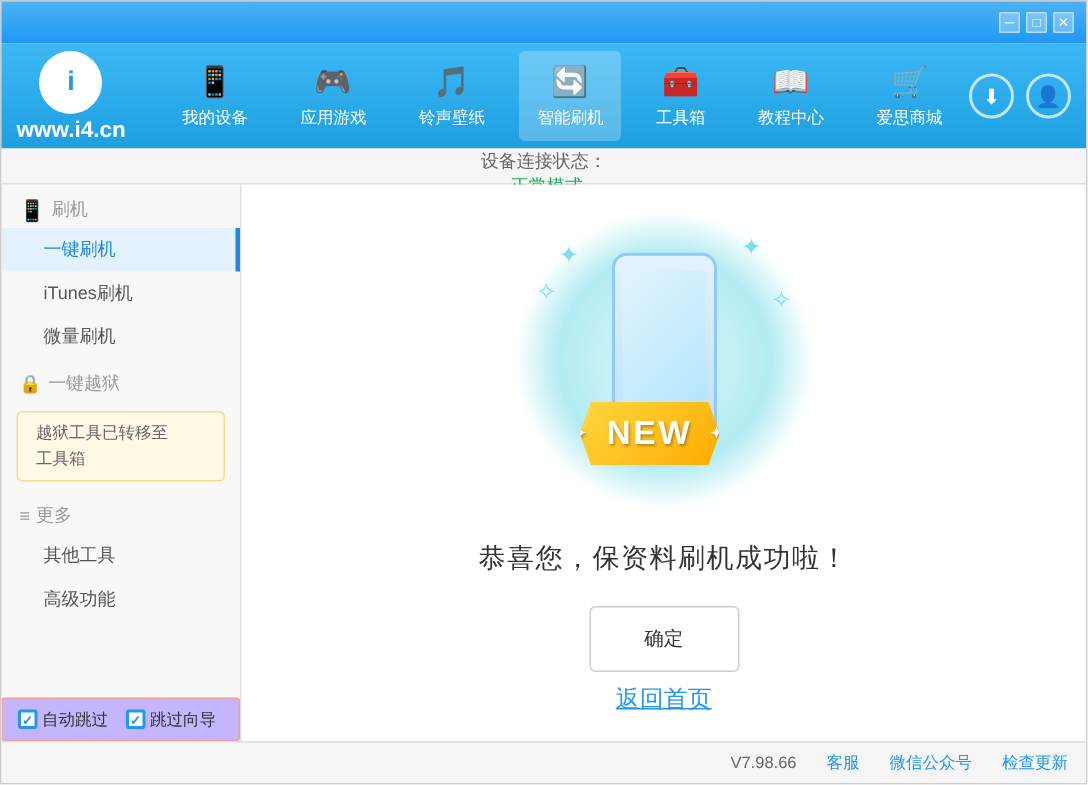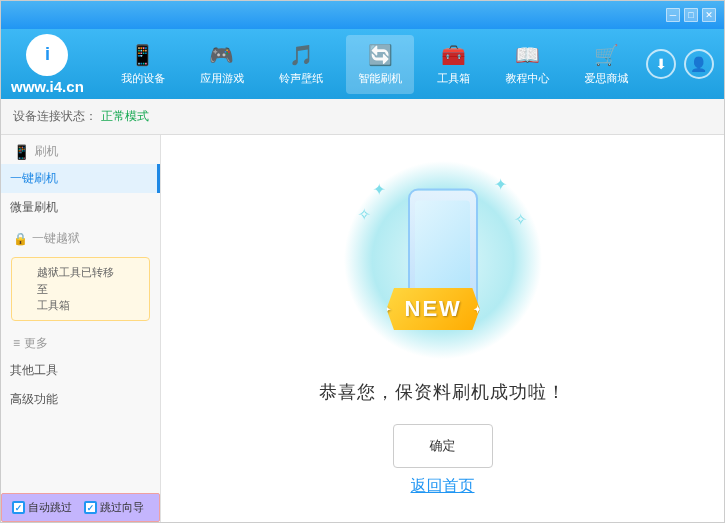--- a/index.html
+++ b/index.html
@@ -37,28 +37,29 @@
     .nav-item { display: flex; flex-direction: column; align-items: center; padding: 8px 12px; cursor: pointer; color: white; font-size: 11px; gap: 4px; border-radius: 4px; }
     .nav-item.active { background: rgba(255,255,255,0.25); }
     .nav-icon { font-size: 20px; }
 
     .nav-right { display: flex; gap: 8px; align-items: center; }
     .nav-icon-btn { width: 30px; height: 30px; border-radius: 50%; border: 2px solid rgba(255,255,255,0.7); background: transparent; color: white; font-size: 14px; cursor: pointer; display: flex; align-items: center; justify-content: center; }
 
     
     .status-bar {
       background: #f5f5f5;
-      height: 36px;
+      height: 24px;
       display: flex;
       align-items: center;
       padding: 0 12px;
       border-bottom: 1px solid #ddd;
       font-size: 12px;
       color: #333;
       flex-shrink: 0;
+      flex-direction: column;
     }
     .status-label { color: #666; }
     .status-value { color: #1aaa55; font-weight: normal; margin-left: 4px; }
 
     
     .main-content { display: flex; flex: 1; overflow: hidden; }
 
     
     .sidebar {
       width: 160px;
@@ -74,38 +75,38 @@
       display: flex;
       align-items: center;
       padding: 8px 12px 4px;
       font-size: 12px;
       color: #999;
       gap: 4px;
     }
     .sidebar-section-label .icon { color: #2196f3; font-size: 14px; }
 
     .sidebar-item {
-      padding: 6px 9px;
+      padding: 6px 28px;
       font-size: 12px;
       color: #555;
       cursor: pointer;
       white-space: nowrap;
     }
     .sidebar-item.active {
       background: #e3f2fd;
       color: #1e88e5;
       border-right: 3px solid #1e88e5;
     }
 
     .sidebar-note-box {
       margin: 6px 10px;
       background: #fff9e6;
       border: 1px solid #ffd980;
       border-radius: 4px;
-      padding: 6px 25px;
+      padding: 6px 12px;
       font-size: 11px;
       color: #666;
       line-height: 1.5;
     }
 
     .sidebar-more-label {
       display: flex;
       align-items: center;
       padding: 8px 12px 4px;
       font-size: 12px;
@@ -323,20 +324,23 @@
 
       <div class="sidebar-section-label">
         <span class="icon">📱</span>
         <span>刷机</span>
       </div>
 
       <div class="sidebar-item active">
         <span>一键刷机</span>
       </div>
       <div class="sidebar-item">
+        <span>iTunes刷机</span>
+      </div>
+      <div class="sidebar-item">
         <span>微量刷机</span>
       </div>
 
       <div class="sidebar-section-label">
         <span>🔒</span>
         <span>一键越狱</span>
       </div>
 
       <div class="sidebar-note-box">
         <span style="white-space: pre-line;">越狱工具已转移至
@@ -397,14 +401,23 @@
 
       <div class="success-text">恭喜您，保资料刷机成功啦！</div>
 
       <button class="confirm-btn">确定</button>
 
       <div class="home-link">返回首页</div>
 
     </div>
   </div>
 
+  <div class="footer">
+    <span></span>
+    <span class="footer-version">
+      <span>V</span><span>7.98.66</span>
+    </span>
+    <span class="footer-link">客服</span>
+    <span class="footer-link">微信公众号</span>
+    <span class="footer-link">检查更新</span>
+  </div>
 
 </div>
 
 </body></html>

